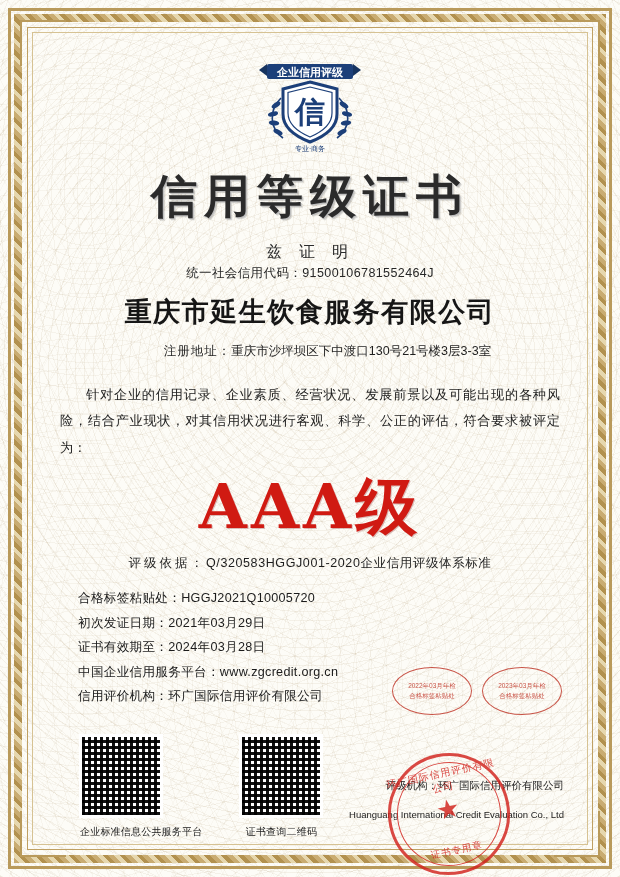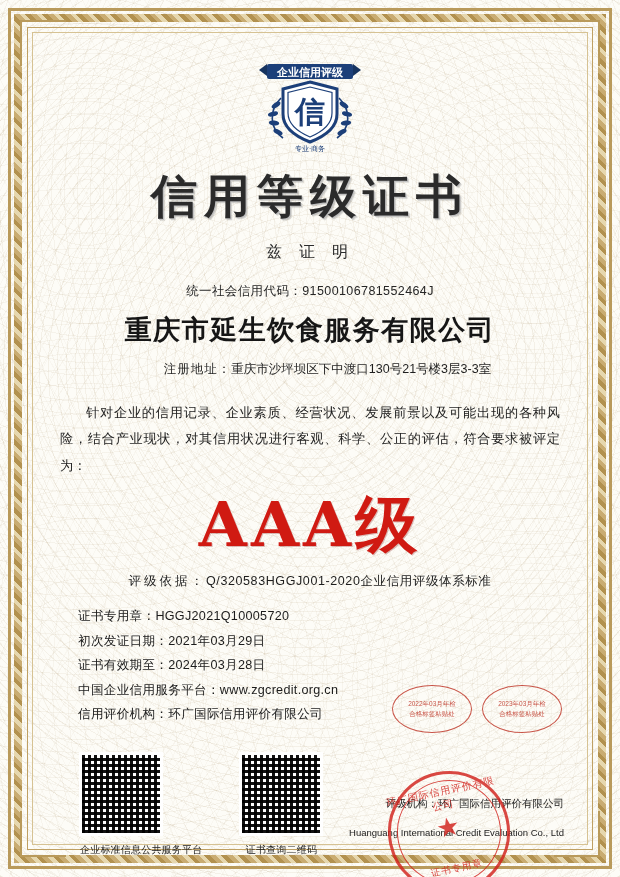--- a/index.html
+++ b/index.html
@@ -109,21 +109,21 @@
   }
   .cert-subtitle {
     margin-top: 14px;
     font-size: 16px;
     letter-spacing: 6px;
     color: #2b2b2b;
     font-family: "DejaVu Sans", sans-serif;
   }
 
   .credit-code {
-    margin-top: 20px;
+    margin-top: 2px;
     font-size: 12.5px;
     color: #262626;
     letter-spacing: 0.4px;
   }
 
   .company-name {
     margin-top: 12px;
     font-size: 27px;
     font-weight: bold;
     letter-spacing: 1.5px;
@@ -359,21 +359,21 @@
     <div class="body-text">针对企业的信用记录、企业素质、经营状况、发展前景以及可能出现的各种风险，结合产业现状，对其信用状况进行客观、科学、公正的评估，符合要求被评定为：</div>
 
     <div class="grade">AAA级</div>
 
     <div class="grade-basis">
       <span class="gb-label">评级依据：</span><span>Q/320583HGGJ001-2020企业信用评级体系标准</span>
     </div>
 
     <div class="info-block">
       <div class="info-row">
-        <span class="k">证书专用章：</span><span class="v">HGGJ2021Q10005720</span>
+        <span class="k">合格标签粘贴处：</span><span class="v">HGGJ2021Q10005720</span>
       </div>
       <div class="info-row">
         <span class="k">初次发证日期：</span><span class="v">2021年03月29日</span>
       </div>
       <div class="info-row">
         <span class="k">证书有效期至：</span><span class="v">2024年03月28日</span>
       </div>
       <div class="info-row">
         <span class="k">中国企业信用服务平台：</span><span class="v">www.zgcredit.org.cn</span>
       </div>

